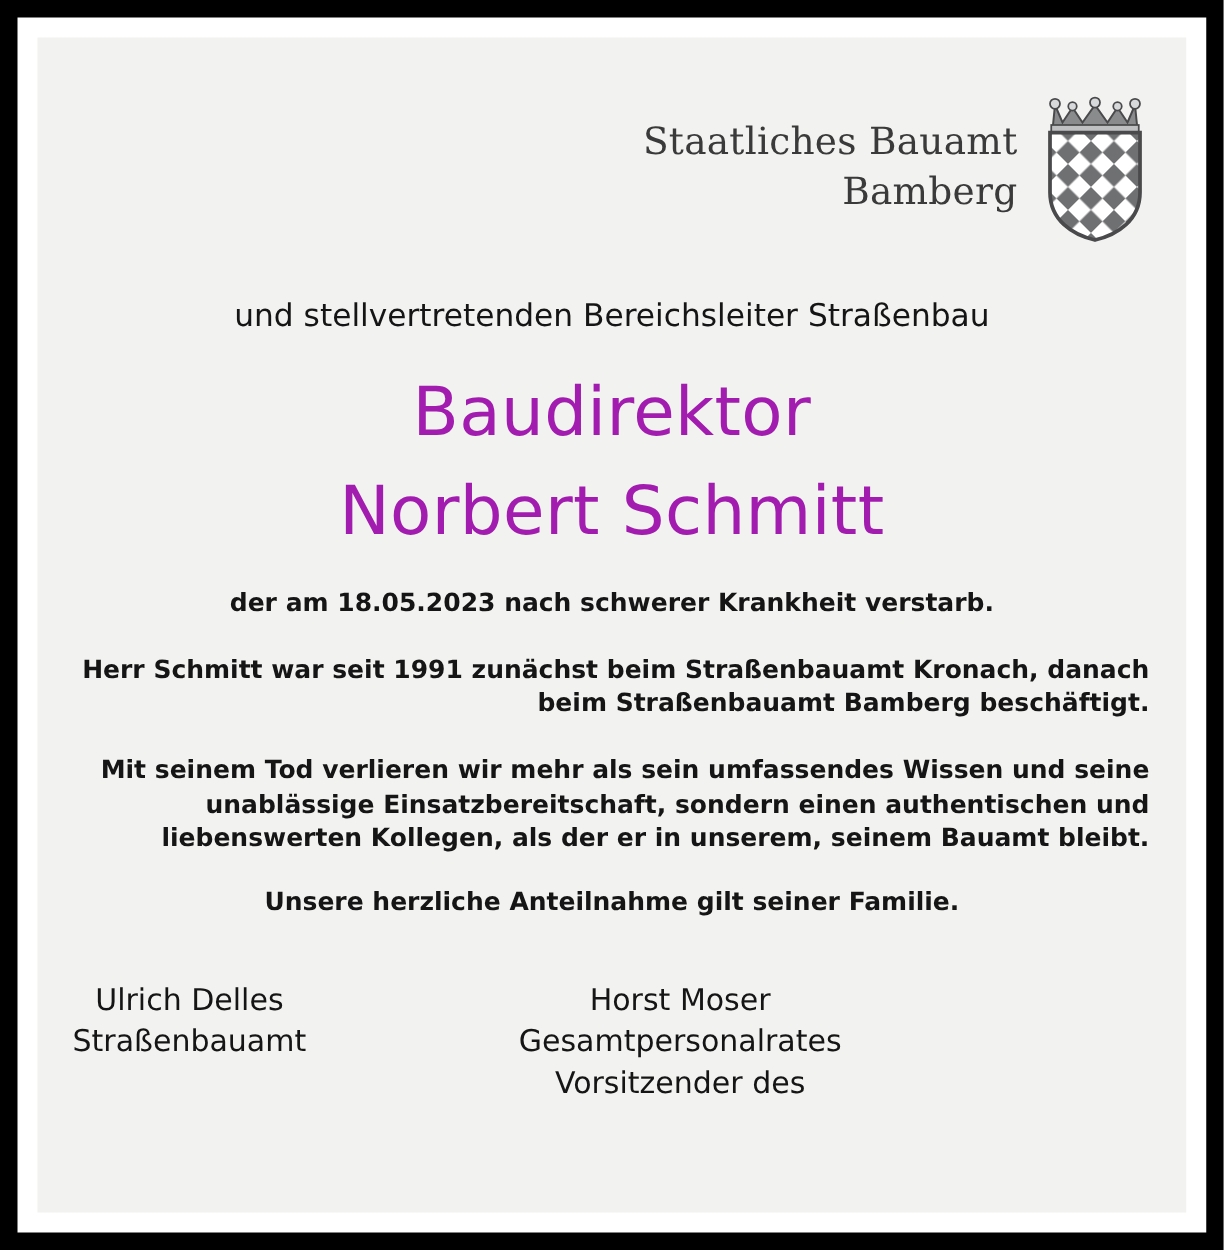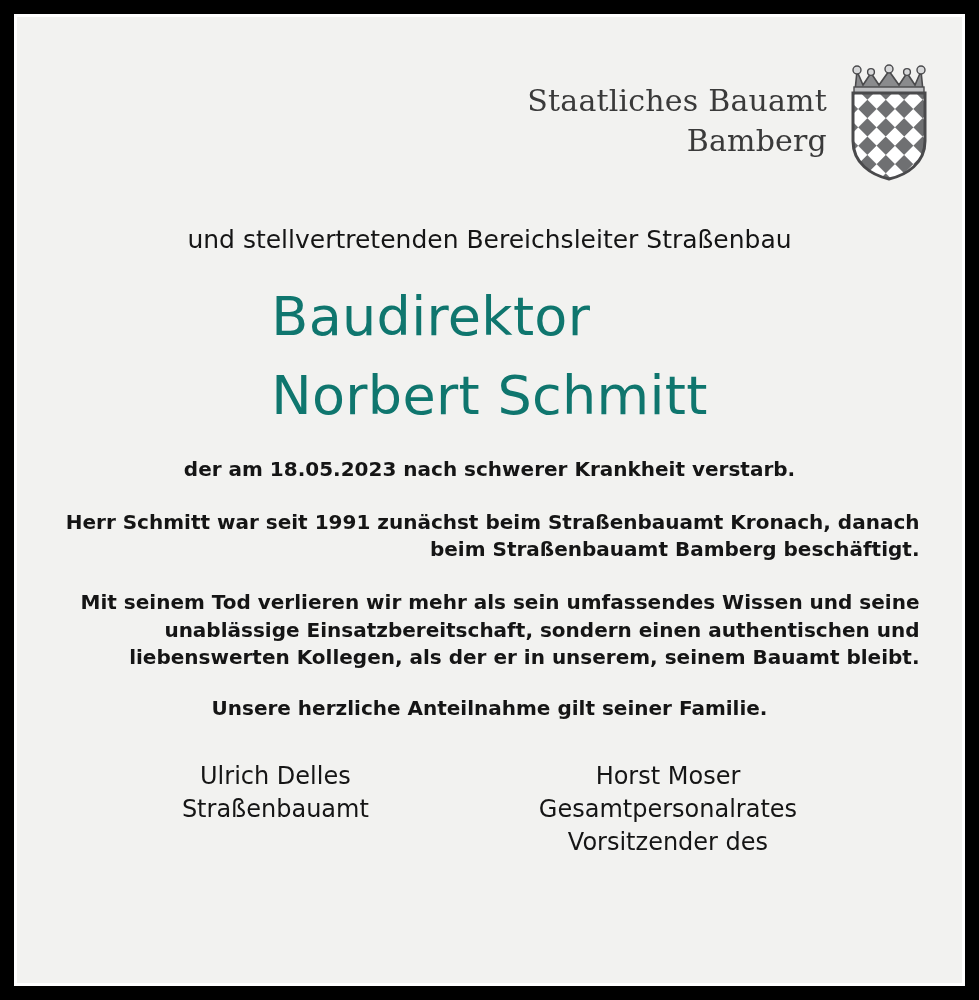--- a/index.html
+++ b/index.html
@@ -12,21 +12,21 @@
     height: 1000px;
     font-family: "DejaVu Sans", sans-serif;
   }
   .obituary {
     position: relative;
     box-sizing: border-box;
     width: 979px;
     height: 1000px;
     background: #ffffff;
     border: 14px solid #000000;
-    padding: 3px;
+    padding: 16px;
     overflow: hidden;
   }
   .inner {
     box-sizing: border-box;
     width: 100%;
     height: 100%;
     background: #f2f2f0;
     display: flex;
     flex-direction: column;
     align-items: center;
@@ -61,44 +61,44 @@
   
   .intro {
     margin-top: 40px;
     text-align: center;
     font-size: 25px;
     line-height: 1.32;
     color: #151515;
   }
   .name-block {
     margin-top: 28px;
-    text-align: left;
-    color: #0f766e;
+    text-align: center;
+    color: #a21caf;
     font-size: 54px;
     line-height: 1.24;
     font-weight: 400;
     letter-spacing: 0.3px;
   }
   .name-block .name { display: block; margin-top: 12px; }
   .para {
     margin-top: 26px;
     text-align: right;
     font-size: 20px;
     line-height: 1.36;
     color: #151515;
     max-width: 860px;
     font-weight: bold;
   }
   .para.tight { margin-top: 24px; }
   
   .signatures {
-    margin-top: 38px;
+    margin-top: 49px;
     width: 100%;
     display: flex;
-    justify-content: center;
+    justify-content: flex-start;
     gap: 170px;
   }
   .sig {
     text-align: center;
     font-size: 24px;
     line-height: 1.38;
     color: #151515;
   }
   .sig span { display: block; }
 </style>

